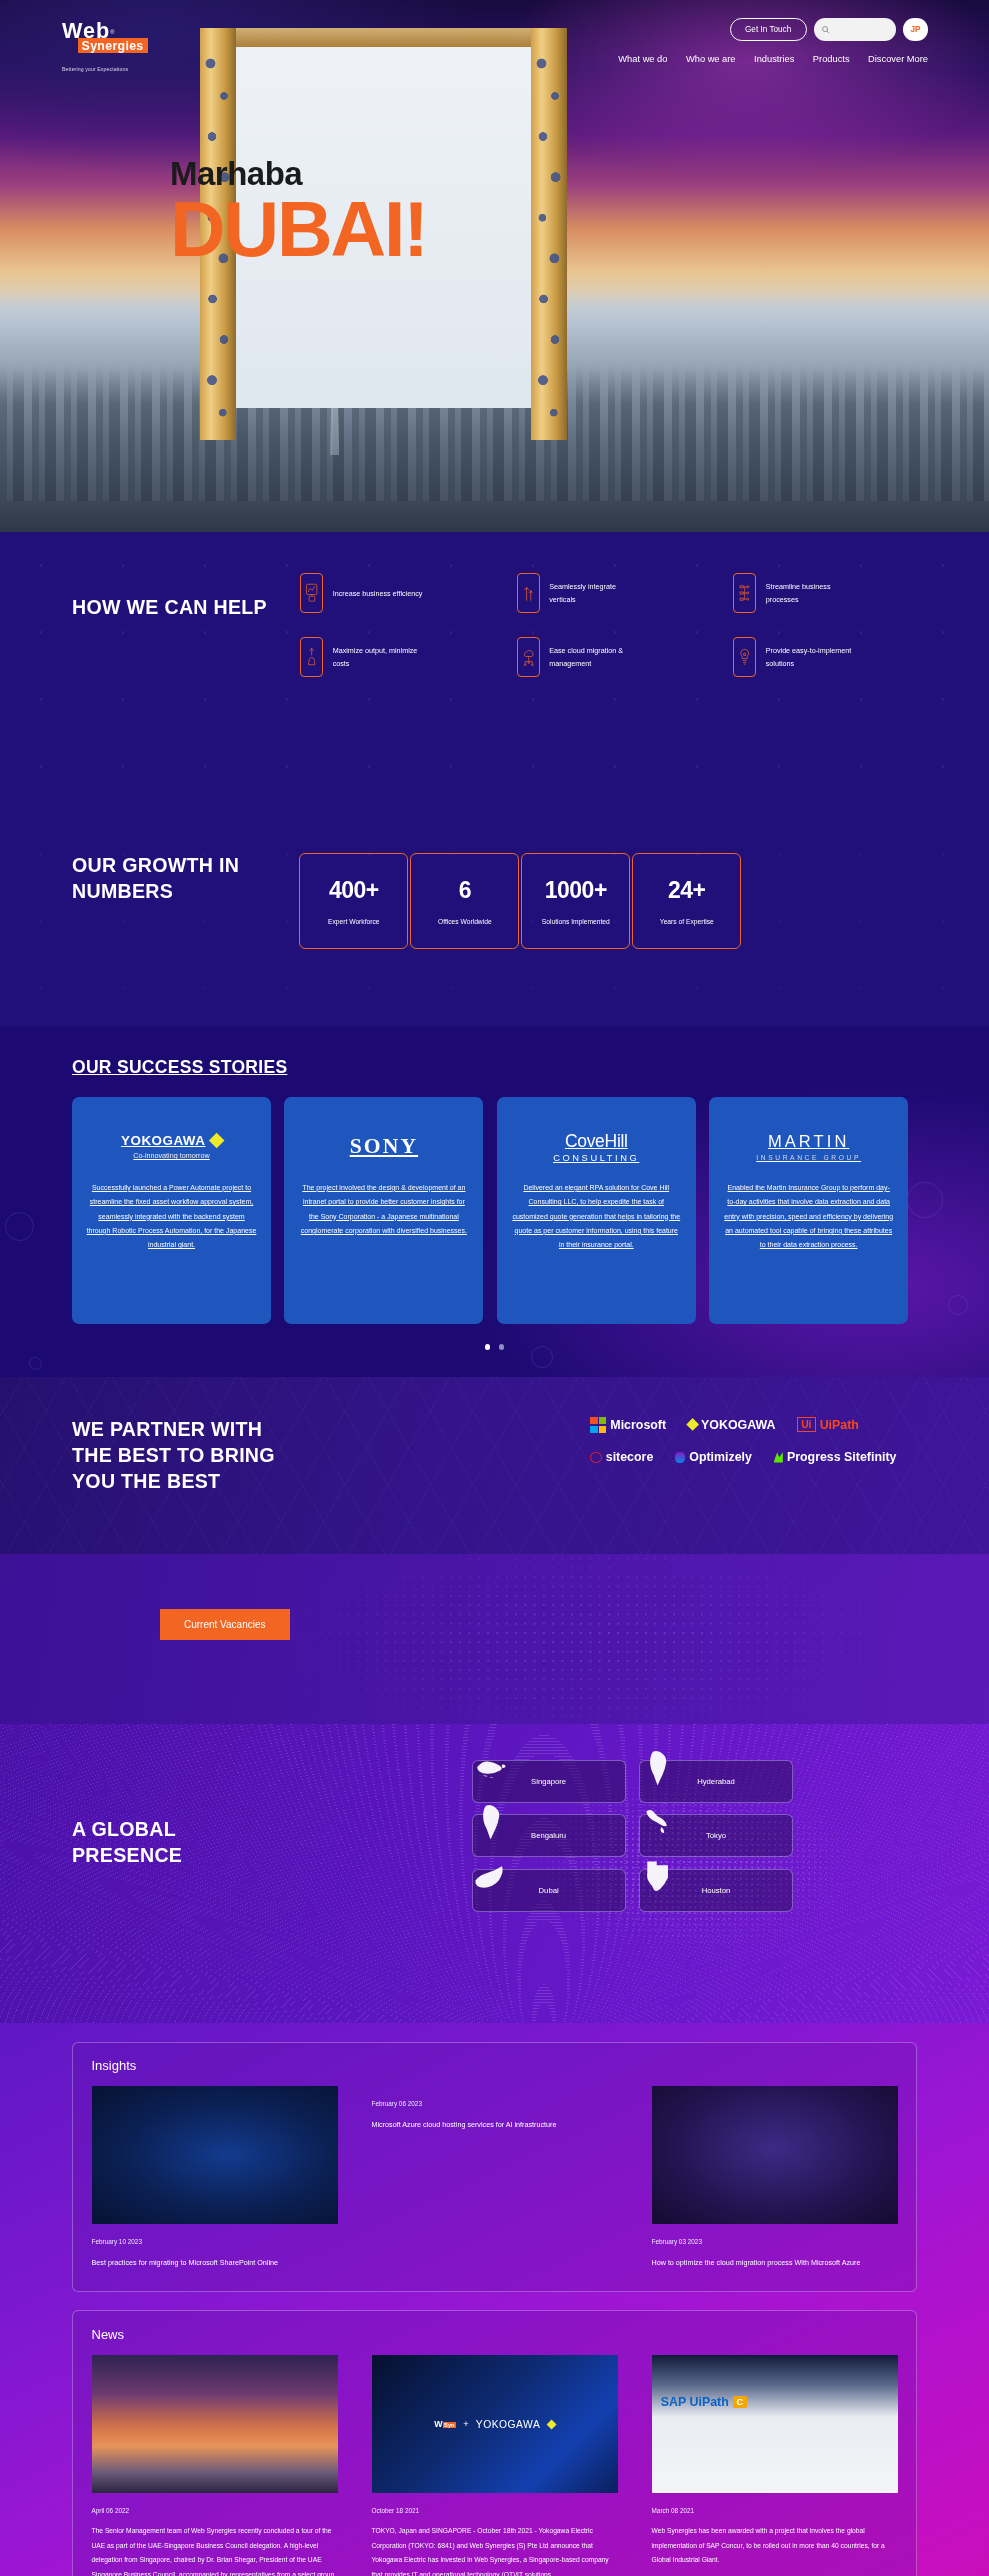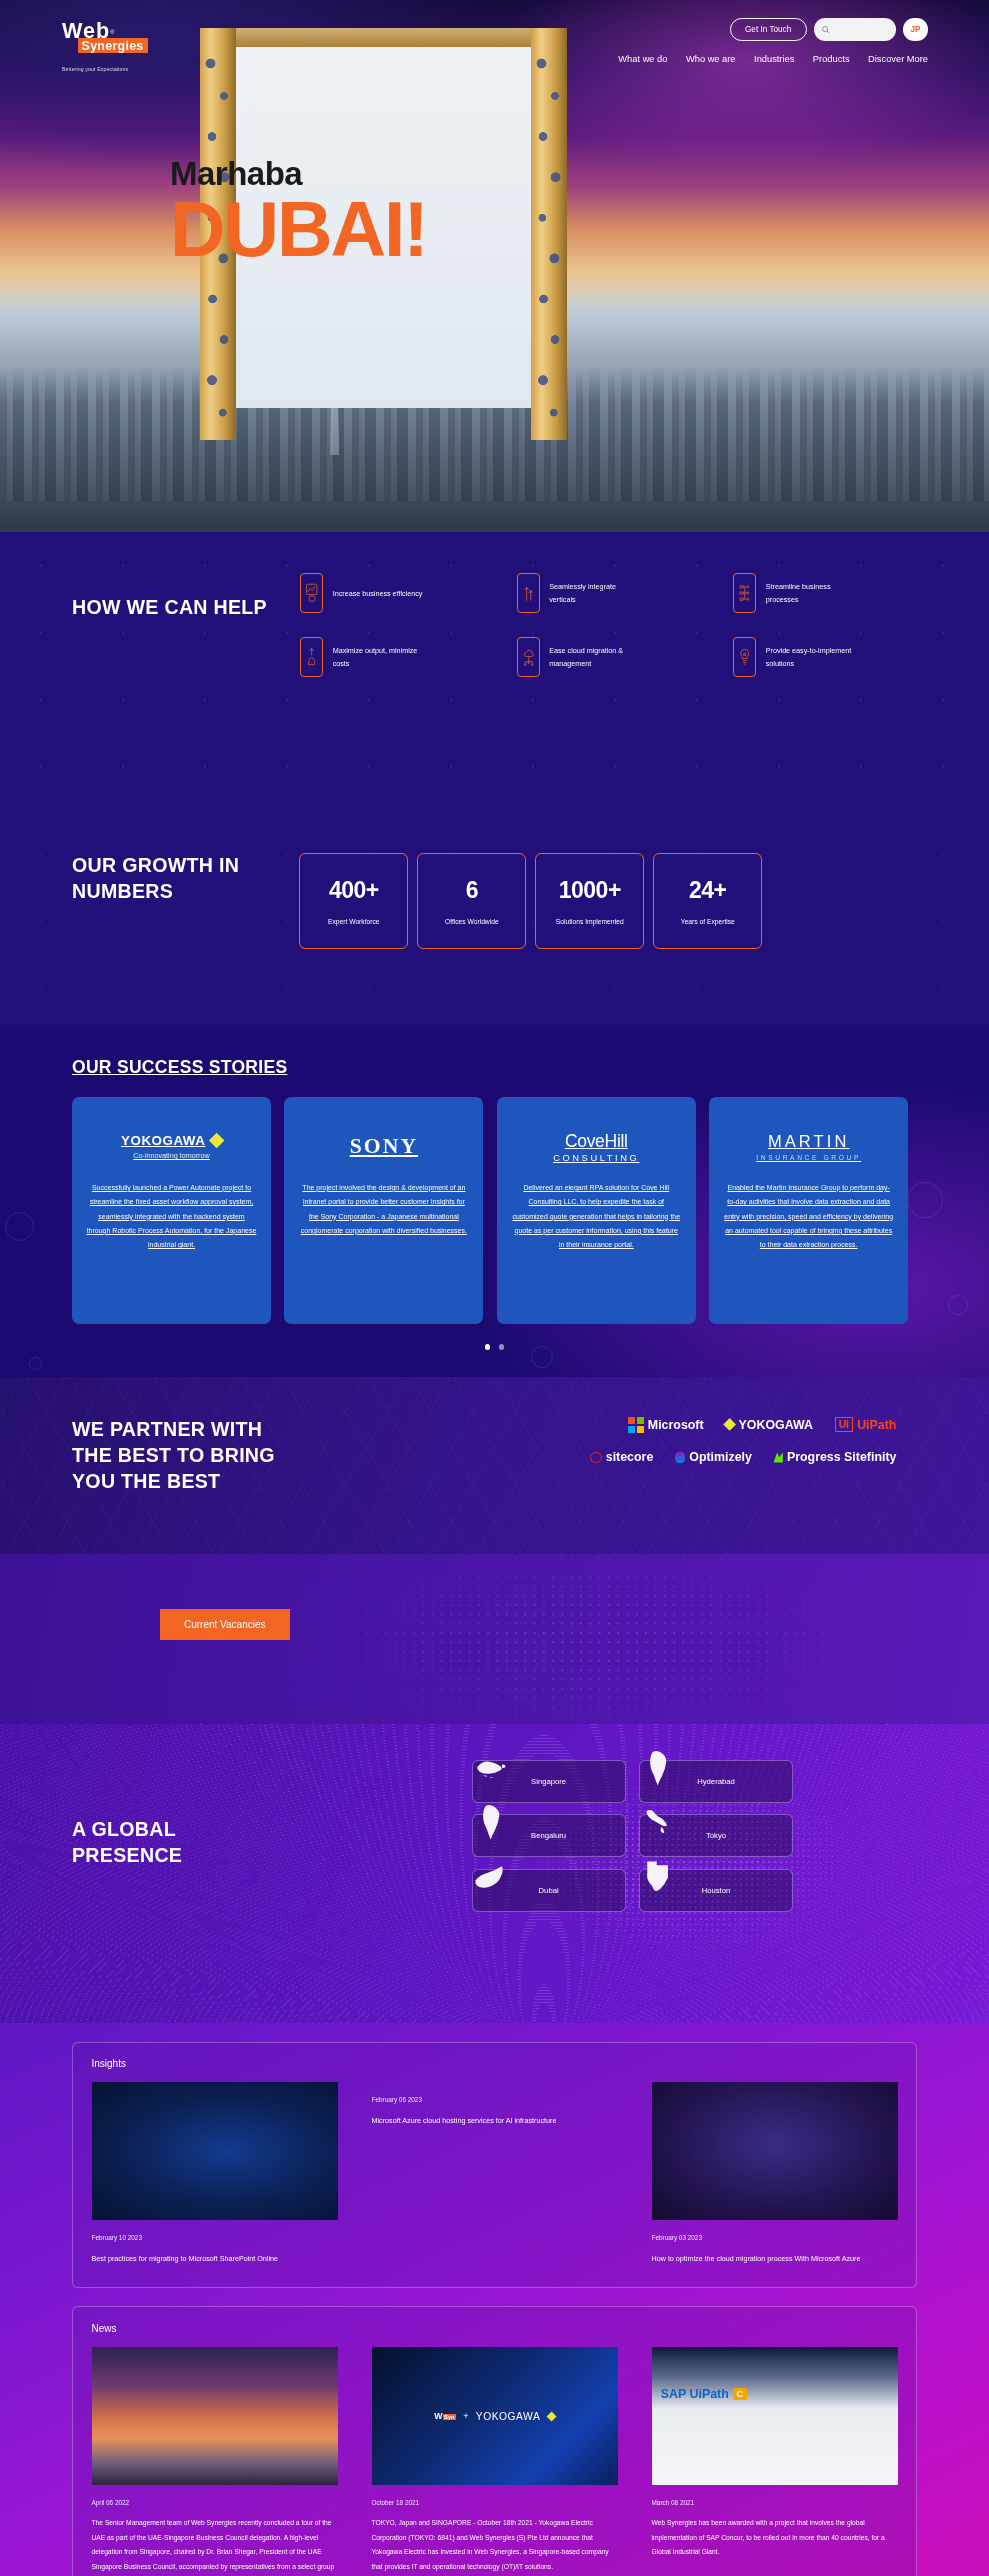--- a/index.html
+++ b/index.html
@@ -161,21 +161,21 @@
     flex:none; display:flex; align-items:center; justify-content:center;
   }
   .help-ico svg { width:13.4px; height:24px; }
   .help-label { font-size:7.2px; line-height:1.85; color:#fff; max-width:93px; }
 
   
   .sec-numbers {
     position:relative; width:989px; height:206px; background:#210f7a; overflow:hidden;
   }
   .num-inner { position:relative; z-index:2; width:845px; margin:0 auto; display:flex; padding-top:32px; }
-  .num-cards { display:flex; gap:9px; margin-left:11.3px; }
+  .num-cards { display:flex; gap:2px; margin-left:11.3px; }
   .num-card {
     width:109px; height:96px; border:0.5px solid #f26522; border-radius:6.2px;
     display:flex; flex-direction:column; align-items:center; justify-content:center; gap:13.4px;
   }
   .num-val { font-size:23px; font-weight:900; letter-spacing:-0.5px; }
   .num-lbl { font-size:6.7px; color:#fff; }
 
   
   .sec-stories {
     position:relative; width:989px; height:350px; overflow:hidden;
@@ -209,21 +209,21 @@
   .sec-partners {
     position:relative; width:989px; height:177px; overflow:hidden;
     background: linear-gradient(110deg,#26106e 0%, #33148a 45%, #3f1599 100%);
   }
   .hexbg { position:absolute; inset:0; opacity:.18;
     background-image: repeating-linear-gradient(60deg, rgba(180,170,255,.5) 0 0.5px, transparent 0.5px 37px),
                       repeating-linear-gradient(-60deg, rgba(180,170,255,.5) 0 0.5px, transparent 0.5px 37px),
                       repeating-linear-gradient(0deg, rgba(180,170,255,.35) 0 0.5px, transparent 0.5px 64px);
   }
   .part-inner { position:relative; z-index:2; width:845px; margin:0 auto; display:flex; padding-top:40px; }
-  .part-logos { margin-left:auto; margin-right:20.6px; display:flex; flex-direction:column; gap:17.5px;align-items:flex-end; }
+  .part-logos { margin-left:auto; margin-right:20.6px; display:flex; flex-direction:column; gap:17.5px; }
   .plrow { display:flex; align-items:center; gap:21.6px; }
   .ms-sq { display:grid; grid-template-columns:7.2px 7.2px; grid-template-rows:7.2px 7.2px; gap:1.5px; }
   .ms-sq i { display:block; }
   .logo-txt { font-size:12.4px; font-weight:600; color:#fff; display:flex; align-items:center; gap:4.1px; }
 
   
   .sec-work {
     position:relative; width:989px; height:170px; overflow:hidden;
     background: linear-gradient(100deg,#3c1196 0%, #4a15a8 50%, #5b19b8 100%);
   }
@@ -272,21 +272,21 @@
   .faint-net { position:absolute; inset:0; opacity:.16;
     background-image: linear-gradient(65deg, rgba(255,255,255,.5) 0 0.5px, transparent 0.5px 100%),
                       linear-gradient(-40deg, rgba(255,255,255,.4) 0 0.5px, transparent 0.5px 100%);
     background-size: 196px 155px, 237px 196px;
   }
   .panel {
     position:relative; z-index:2; width:845px; margin:0 auto 18.5px;
     border:0.5px solid rgba(255,255,255,.28); border-radius:6.2px;
     background: rgba(90,15,160,.25); padding: 15.5px 18.5px 20.6px;
   }
-  .panel-title { font-size:10px; margin-bottom:13.4px; }
+  .panel-title { font-size:13px; margin-bottom:13.4px; }
   .cards3 { display:grid; grid-template-columns: repeat(3, 1fr); gap:34px; }
   .card-img { width:100%; height:138px; border-radius:1px; overflow:hidden; position:relative; }
   .card-date { font-size:6.4px; margin-top:13.4px; color:#f3e8ff; }
   .card-head { font-size:7.2px; line-height:2.1; margin-top:10.3px; color:#fff; }
   .card-body { font-size:6.7px; line-height:2.2; margin-top:10.3px; color:#fff; }
 
   .img-sharepoint { background: radial-gradient(ellipse at 55% 50%, #123b8e 0%, #0b1f52 55%, #061233 100%); }
   .img-azure { background:#000; display:flex; flex-direction:column; align-items:center; justify-content:center; }
   .azure-a { width:0; height:0; border-left:30px solid transparent; border-right:30px solid transparent; border-bottom:65px solid #1f86f0; }
   .azure-t { color:#fff; font-size:10.8px; margin-top:7.2px; }

